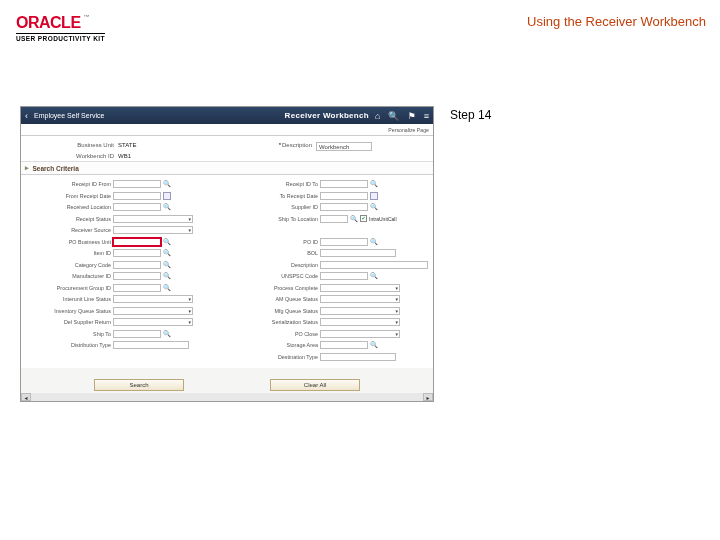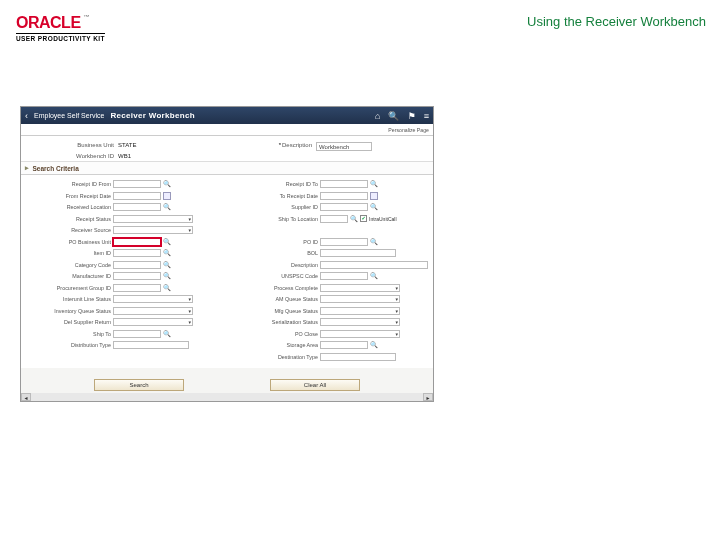--- a/index.html
+++ b/index.html
@@ -19,21 +19,21 @@
     top: 14px; left: 16px; right: 14px;
     height: 28px;
     display: flex;
     justify-content: space-between;
     align-items: flex-start;
   }
   .logo-block { display: flex; flex-direction: column; }
   .oracle-logo { display: flex; align-items: center; gap: 1px; font-weight: 900; font-size: 16px; color:#d7002a; letter-spacing: -0.5px; }
   .oracle-logo .tm { font-size: 6px; color:#888; align-self: flex-start; margin-left:2px;}
   .upk { font-size: 6.5px; font-weight: 700; letter-spacing: 0.4px; color:#000; margin-top:1px; border-top:1px solid #000; padding-top:1px;}
-  .doc-title { font-size: 13px; color:#15803d; }
+  .doc-title { font-size: 13px; color:#c2410c; }
 
   
   .instr {
     position: absolute;
     left: 450px; right: 14px;
     top: 106px;
     font-size: 12px;
     line-height: 1.5;
   }
   .instr .step { margin-bottom: 24px; }
@@ -54,21 +54,21 @@
     height: 17px;
     background: linear-gradient(#2f4668,#20314b);
     color: #fff;
     display: flex;
     align-items: center;
     padding: 0 4px;
     gap: 6px;
     font-size: 7px;
   }
   .appbar .back { font-size:9px; }
-  .appbar .module { flex:1; text-align:left; font-weight:700; font-size:8px; letter-spacing:.3px;}
+  .appbar .module { flex:1; text-align:right; font-weight:700; font-size:8px; letter-spacing:.3px;}
   .appbar .icons { display:flex; gap:8px; font-size:9px;}
   .appbar .iconbtn { cursor:pointer; }
   .subbar {
     height: 12px;
     border-bottom:1px solid #ccc;
     display:flex;
     justify-content: flex-end;
     align-items:center;
     padding:0 4px;
     font-size:5.2px;
@@ -183,20 +183,21 @@
     <div class="oracle-logo">
       <span>ORACLE</span>
       <span class="tm">™</span>
     </div>
     <div class="upk">USER PRODUCTIVITY KIT</div>
   </div>
   <div class="doc-title">Using the Receiver Workbench</div>
 </div>
 
 <div class="instr">
+  <div class="step">Step 14</div>
 </div>
 
 <div class="app">
 
   <div class="appbar">
     <span class="back">‹</span>
     <span>Employee Self Service</span>
     <span class="module">Receiver Workbench</span>
     <span class="icons">
       <span class="iconbtn">⌂</span>

